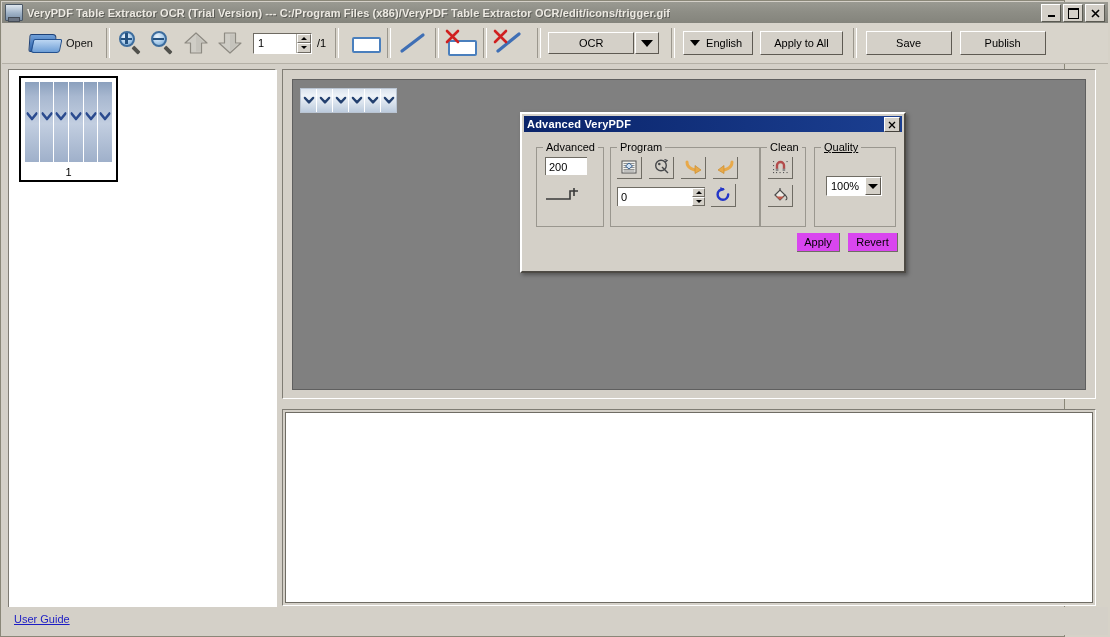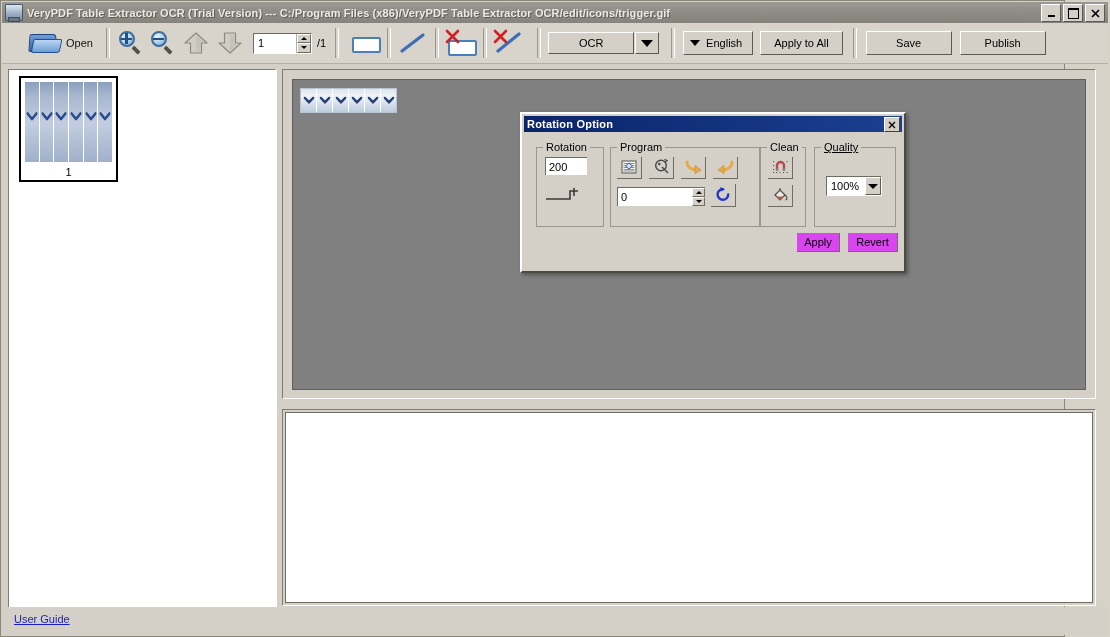--- a/index.html
+++ b/index.html
@@ -630,32 +630,32 @@
   <div id="bottom-frame">
     <div id="bottom-inner"></div>
   </div>
 
   <div id="footer">
     <a id="user-guide" href="#">User Guide</a>
   </div>
 
   <div id="dialog">
     <div id="dlg-title">
-      <span class="t">Rotation Option</span>
+      <span class="t">Advanced VeryPDF</span>
       <div id="dlg-close">
         <svg width="8" height="8" viewBox="0 0 8 8">
             <path d="M1 1 L7 7 M7 1 L1 7" stroke="#000" stroke-width="1.3" fill="none"></path>
           </svg>
       </div>
     </div>
 
     <div id="dlg-body">
 
       <fieldset class="grp" id="grp-threshold">
-        <legend>Rotation</legend>
+        <legend>Advanced</legend>
         <div class="grp-inner">
           <input class="thr-input" type="text" value="200" style="">
           <span class="thr-icon">
             <svg width="46" height="20" viewBox="0 0 46 20">
               <path d="M2 12 L26 12 L26 4 L34 4" stroke="#3a3a3a" stroke-width="1.6" fill="none"></path>
               <path d="M30 1 L30 9" stroke="#3a3a3a" stroke-width="1.6"></path>
             </svg>
           </span>
         </div>
       </fieldset>

